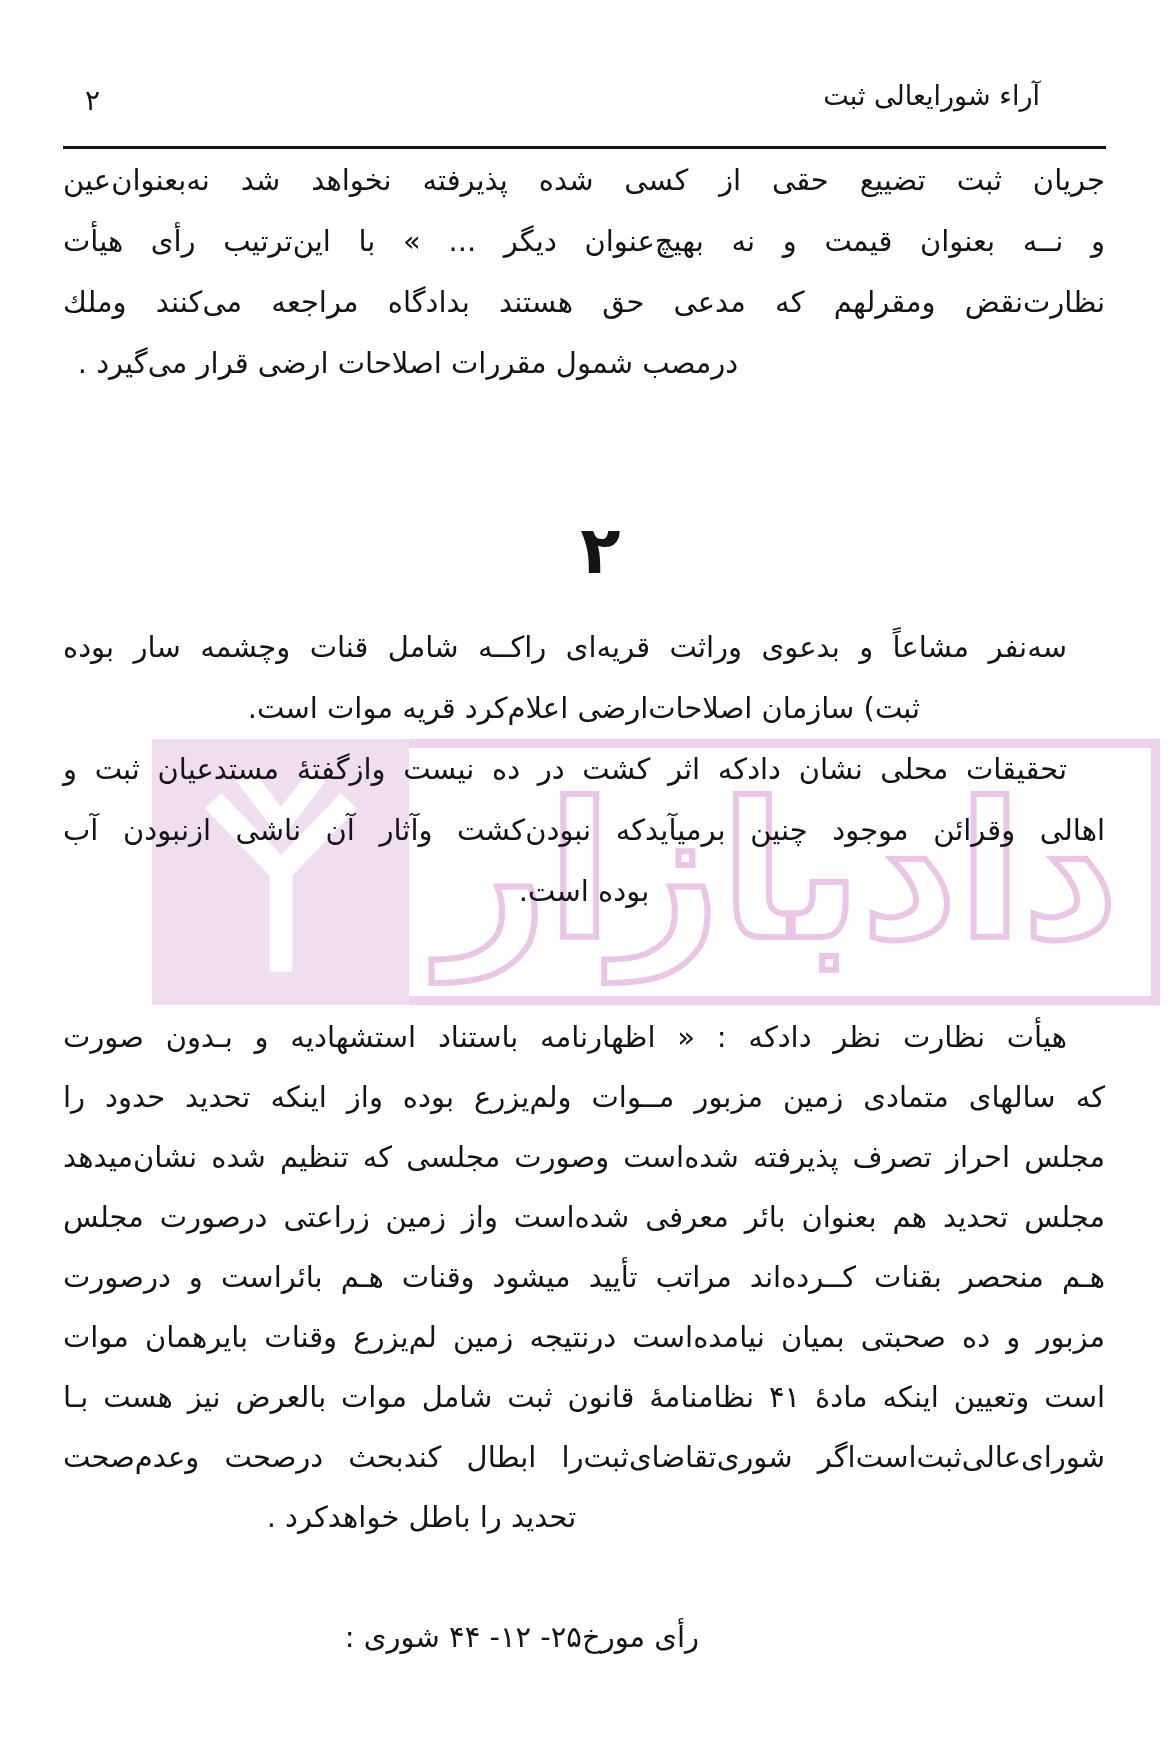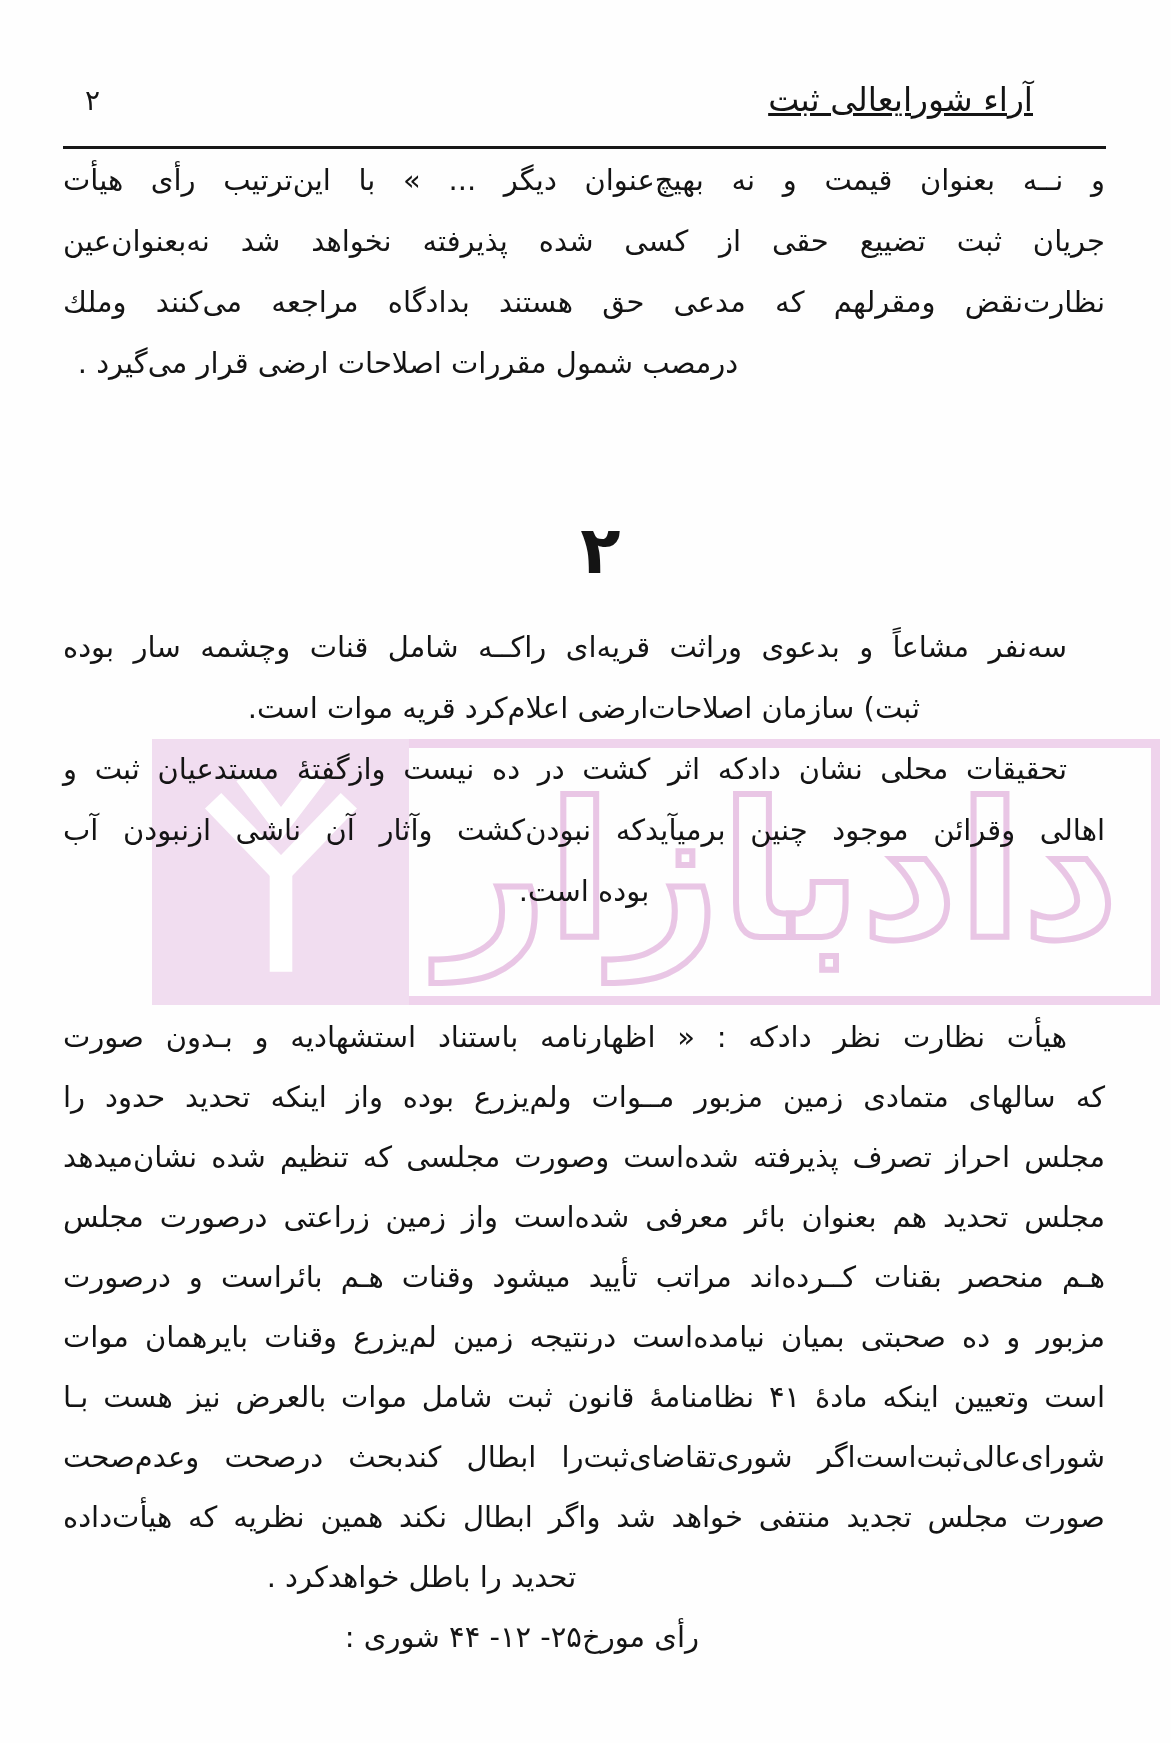--- a/index.html
+++ b/index.html
@@ -20,21 +20,21 @@
   .wm-text{
     position:absolute;left:250px;right:4px;top:0;height:100%;
     display:flex;align-items:center;justify-content:center;
     font-size:188px;font-weight:bold;line-height:266px;
     color:transparent;-webkit-text-stroke:6px #e9c6e5;
     letter-spacing:2px;white-space:nowrap;overflow:visible;
   }
   
   .txt{position:relative;z-index:1;}
   .page-number{position:absolute;left:85px;top:84px;font-size:28px;}
-  .header-title{position:absolute;right:138px;top:80px;font-size:33px;text-decoration:underline;}
+  .header-title{position:absolute;right:131px;top:80px;font-size:27px;}
   .rule{position:absolute;left:63px;top:146px;width:1043px;height:3px;background:#171717;}
   .block{position:absolute;left:63px;width:1042px;direction:rtl;}
   .p1{top:150px;}
   .p2{top:617px;}
   .p3{top:1007px;}
   .footer-block{top:1607px;}
   .line{height:61px;line-height:61px;font-size:29px;text-align:center;}
   .p3 .line,.footer-block .line{height:60px;line-height:60px;}
   .j{text-align:justify;text-align-last:justify;}
   .indent{padding-right:38px;}
@@ -69,22 +69,22 @@
     <div class="wm-text">دادبازار</div>
   </div>
 
   <div class="txt">
 
     <div class="page-number">۲</div>
     <div class="header-title">آراء شورایعالی ثبت</div>
     <div class="rule"></div>
 
     <div class="block p1">
+      <div class="line j">جریان ثبت تضییع حقی از کسی شده پذیرفته نخواهد شد نه‌بعنوان‌عین</div>
       <div class="line j">و نــه بعنوان قیمت و نه بهیچ‌عنوان دیگر ... » با این‌ترتیب رأی هیأت</div>
-      <div class="line j">جریان ثبت تضییع حقی از کسی شده پذیرفته نخواهد شد نه‌بعنوان‌عین</div>
       <div class="line j">نظارت‌نقض ومقرلهم که مدعی حق هستند بدادگاه مراجعه می‌کنند وملك</div>
       <div class="line pr352">درمصب شمول مقررات اصلاحات ارضی قرار می‌گیرد .</div>
     </div>
 
     <div class="section-number">۲</div>
 
     <div class="block p2">
       <div class="line j indent">سه‌نفر مشاعاً و بدعوی وراثت قریه‌ای راکــه شامل قنات وچشمه سار بوده</div>
       <div class="line">ثبت) سازمان اصلاحات‌ارضی اعلام‌کرد قریه موات است.</div>
       <div class="line j indent">تحقیقات محلی نشان دادکه اثر کشت در ده نیست وازگفتۀ مستدعیان ثبت و</div>
@@ -94,21 +94,20 @@
 
     <div class="block p3">
       <div class="line j indent">هیأت نظارت نظر دادکه : « اظهارنامه باستناد استشهادیه و بـدون صورت</div>
       <div class="line j">که سالهای متمادی زمین مزبور مــوات ولم‌یزرع بوده واز اینکه تحدید حدود را</div>
       <div class="line j">مجلس احراز تصرف پذیرفته شده‌است وصورت مجلسی که تنظیم شده نشان‌میدهد</div>
       <div class="line j">مجلس تحدید هم بعنوان بائر معرفی شده‌است واز زمین زراعتی درصورت مجلس</div>
       <div class="line j">هـم منحصر بقنات کــرده‌اند مراتب تأیید میشود وقنات هـم بائراست و درصورت</div>
       <div class="line j">مزبور و ده صحبتی بمیان نیامده‌است درنتیجه زمین لم‌یزرع وقنات بایرهمان موات</div>
       <div class="line j">است وتعیین اینکه مادۀ ۴۱ نظامنامۀ قانون ثبت شامل موات بالعرض نیز هست بـا</div>
       <div class="line j">شورای‌عالی‌ثبت‌است‌اگر شوری‌تقاضای‌ثبت‌را ابطال کندبحث درصحت وعدم‌صحت</div>
-      <div class="line j">صورت مجلس تجدید منتفی خواهد شد واگر ابطال نکند همین نظریه که هیأت‌داده</div>
       <div class="line pr325">تحدید را باطل خواهدکرد .</div>
     </div>
 
     <div class="block footer-block">
       <div class="line pr124">رأی مورخ۲۵- ۱۲- ۴۴ شوری :</div>
     </div>
 
   </div>
 </div>
 

